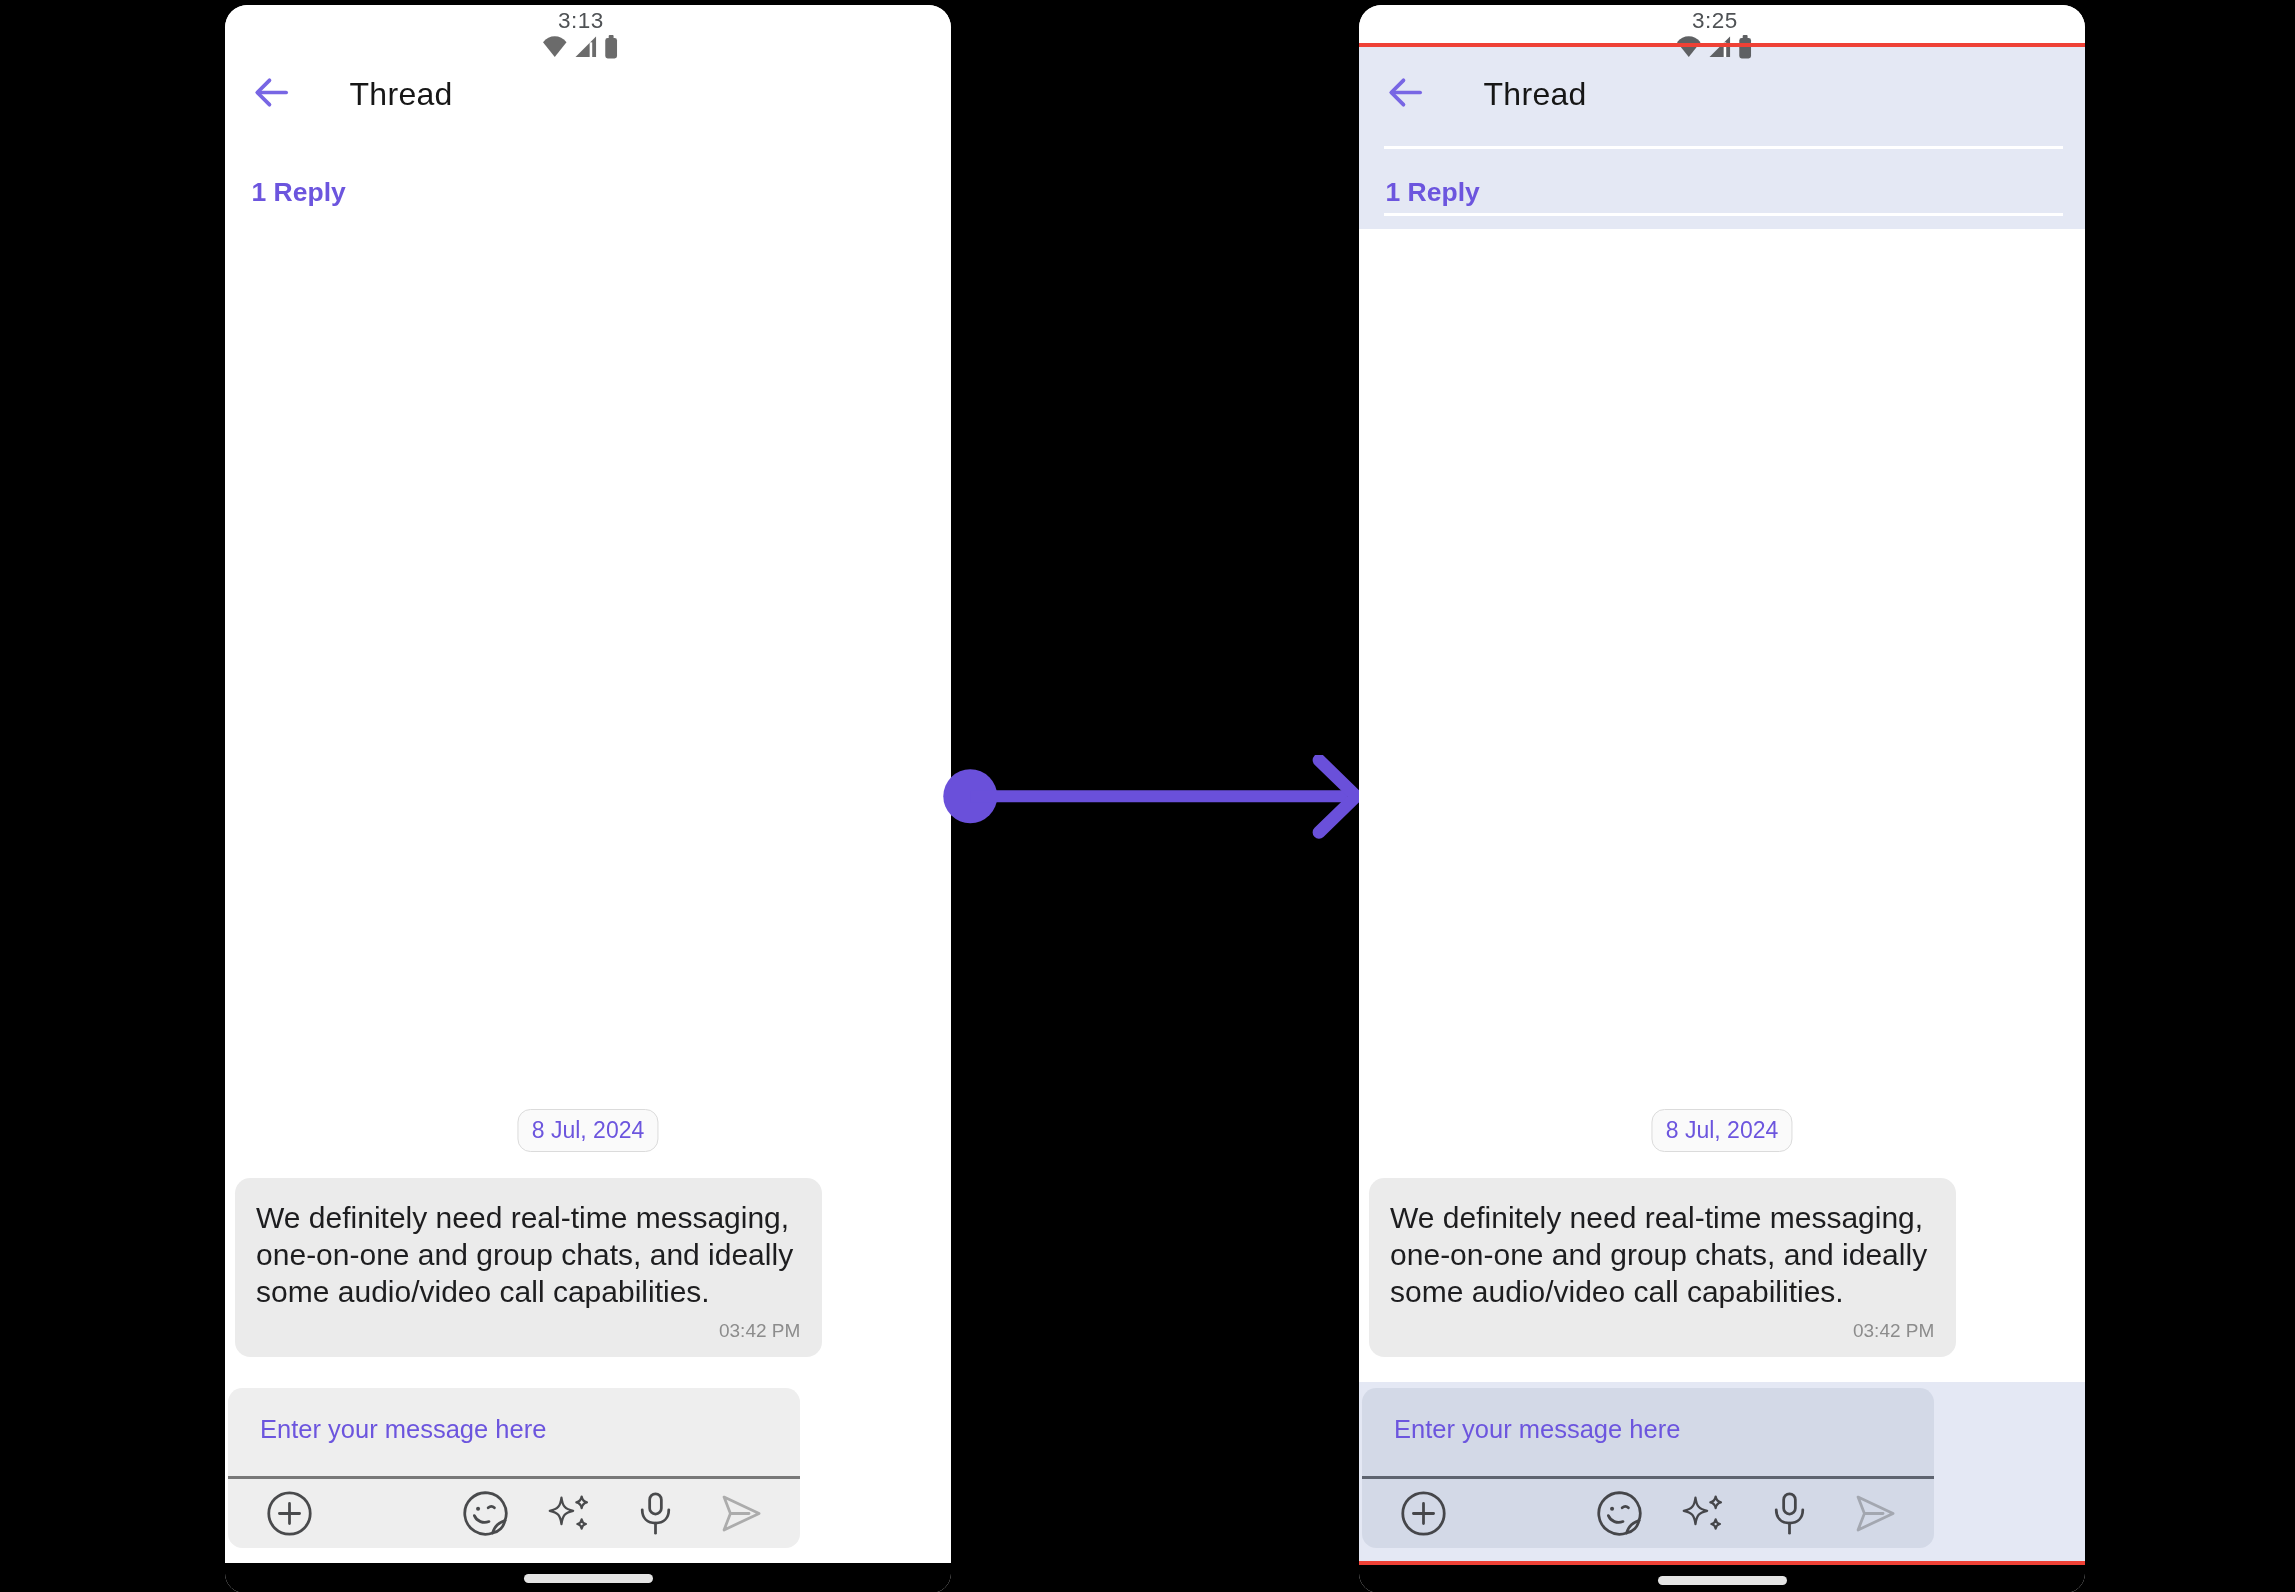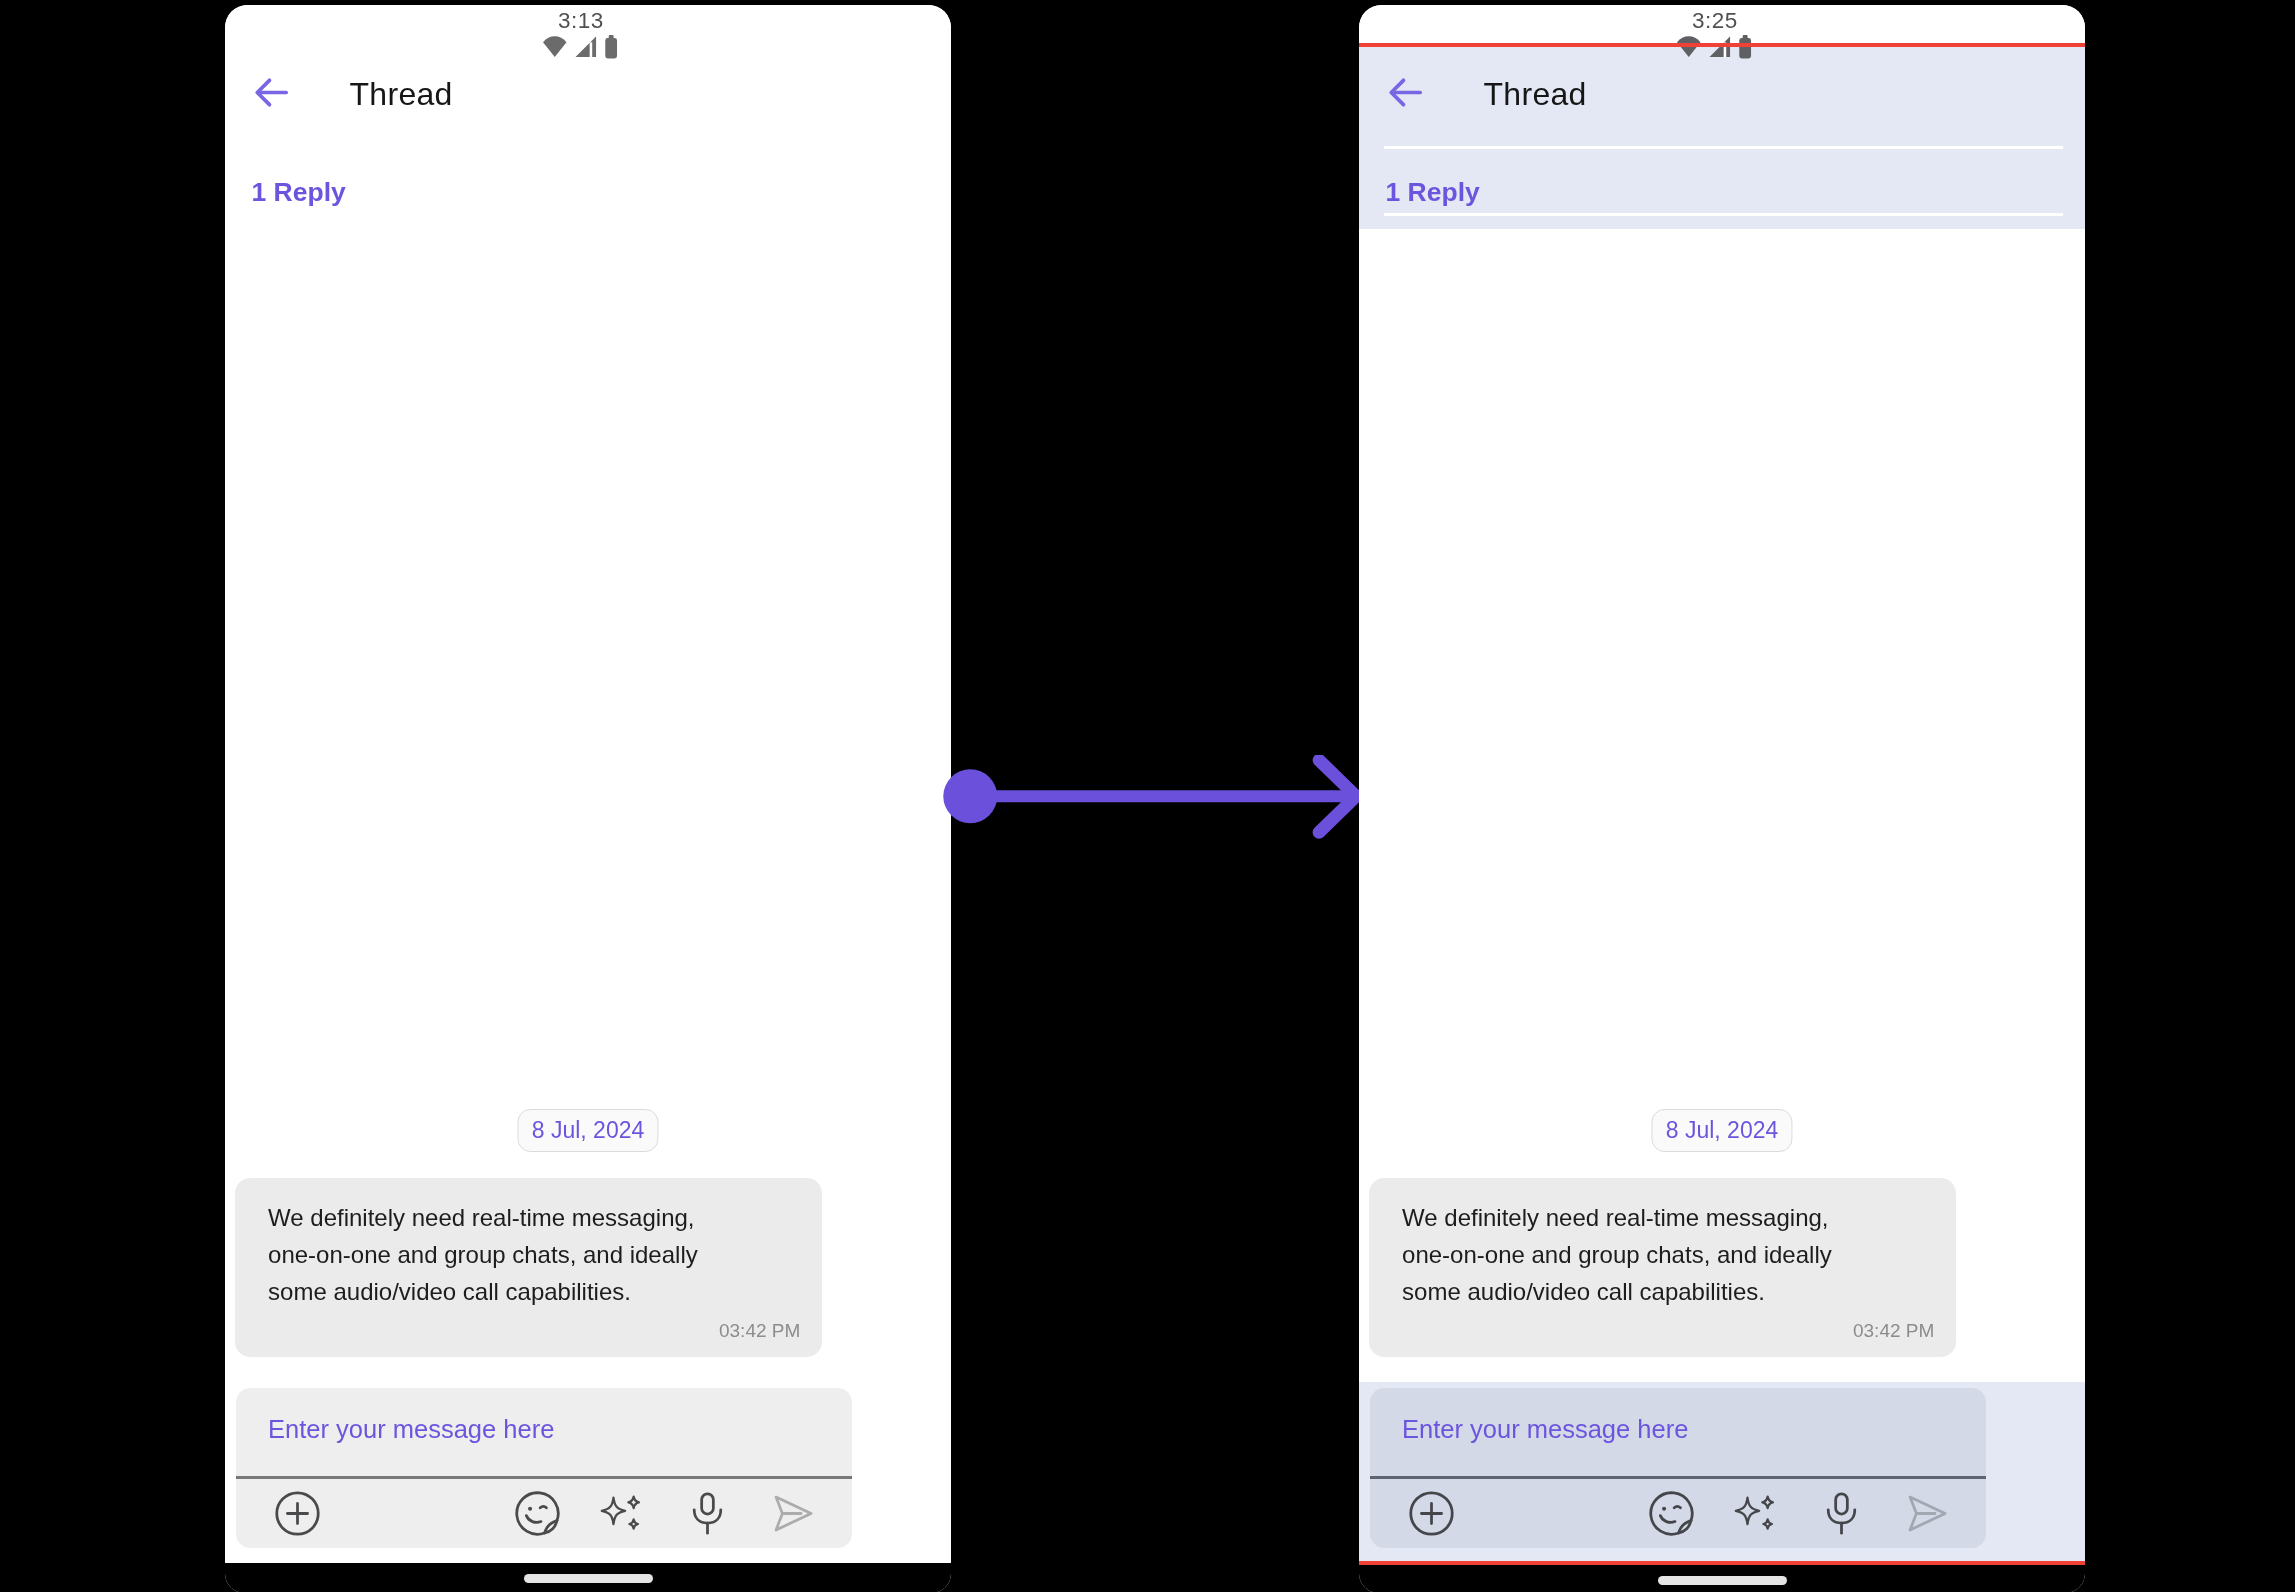--- a/index.html
+++ b/index.html
@@ -54,26 +54,26 @@
   
   .date-chip{
     position:absolute;top:1104px;left:50%;transform:translateX(-50%);z-index:2;
     background:#FAFAFA;border:1.5px solid #DBDBDB;border-radius:13px;
     padding:7.1px 13.3px;font-size:23px;color:#6C55DE;white-space:nowrap;
   }
   .bubble{
     position:absolute;top:1173px;left:9.7px;width:587px;box-sizing:border-box;z-index:2;
     background:#EBEBEB;border-radius:15.3px;padding:21.4px 21.4px 15.3px 21.4px;
   }
-  .bubble-text{font-size:24px;line-height:37px;color:#1D1D1F;margin-left:12px;}
+  .bubble-text{font-size:30px;line-height:37px;color:#1D1D1F;}
   .bubble-time{margin-top:9.2px;text-align:right;font-size:19px;color:#8C8C8C;}
 
   
   .composer{
-    position:absolute;top:1383px;left:11px;width:616px;height:160px;z-index:2;
+    position:absolute;top:1383px;left:3px;width:572px;height:160px;z-index:2;
     background:#EEEEEE;border-radius:14.3px;
   }
   .phone.right .composer{background:#D3D9E7;}
   .placeholder{position:absolute;top:26.5px;left:32px;font-size:25.5px;color:#6C55DE;}
   .comp-divider{position:absolute;top:88px;left:0;right:0;height:2.6px;background:#787878;}
   .phone.right .comp-divider{background:#5E6470;}
   .toolbar{
     position:absolute;top:90px;bottom:0;left:0;right:0;
     display:flex;align-items:center;padding:0 34px 0 36px;box-sizing:border-box;
   }

